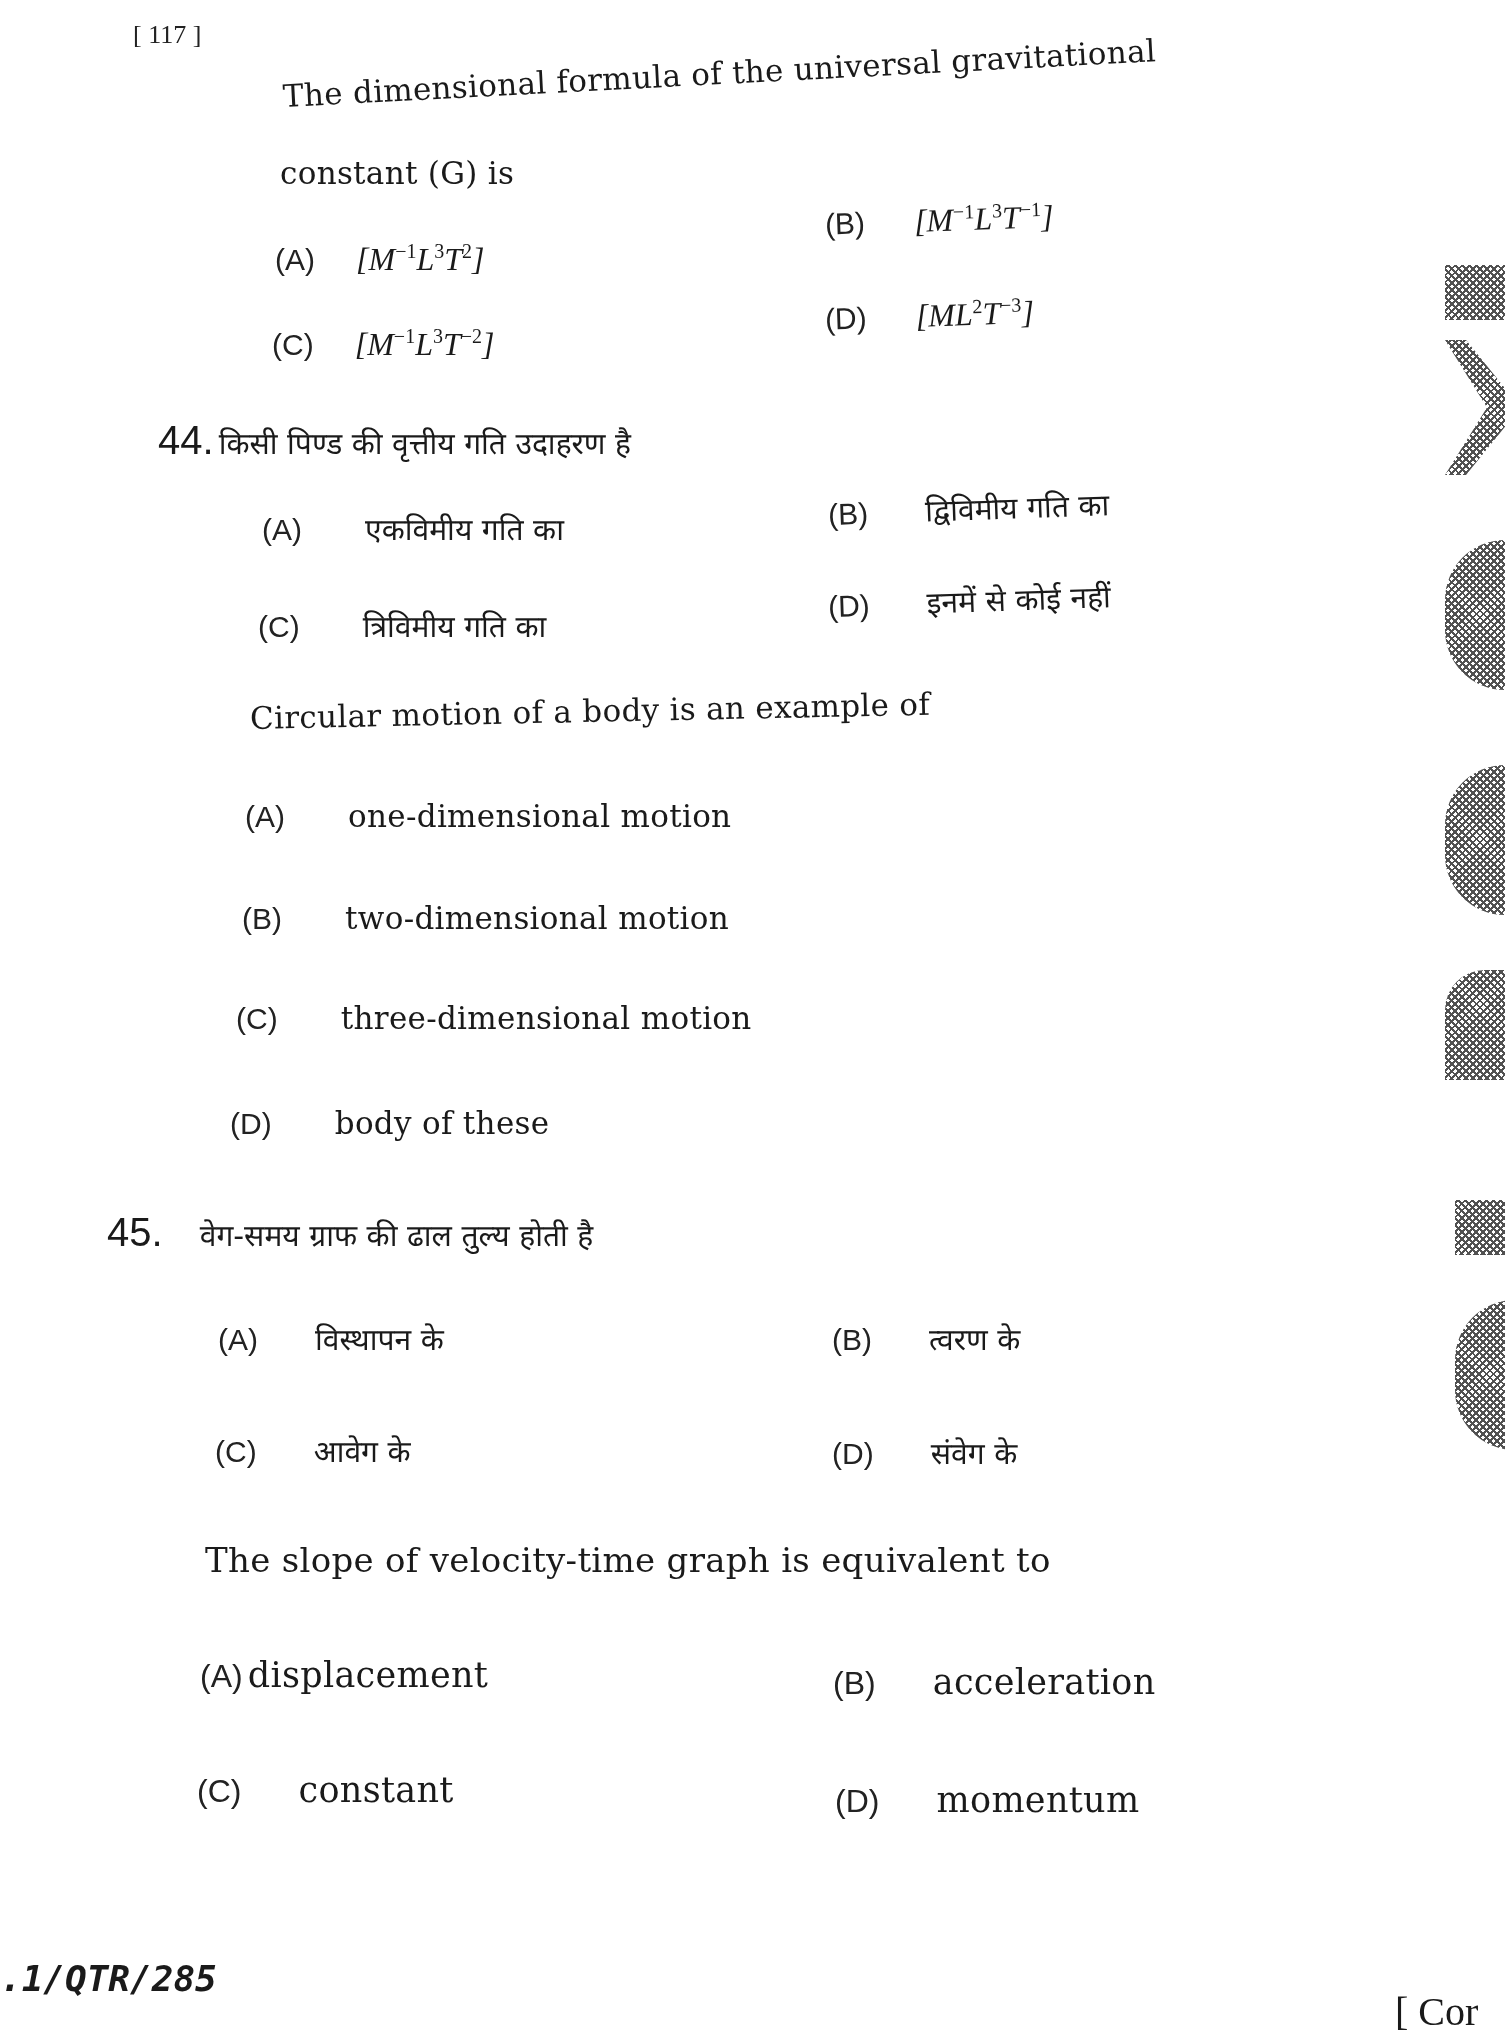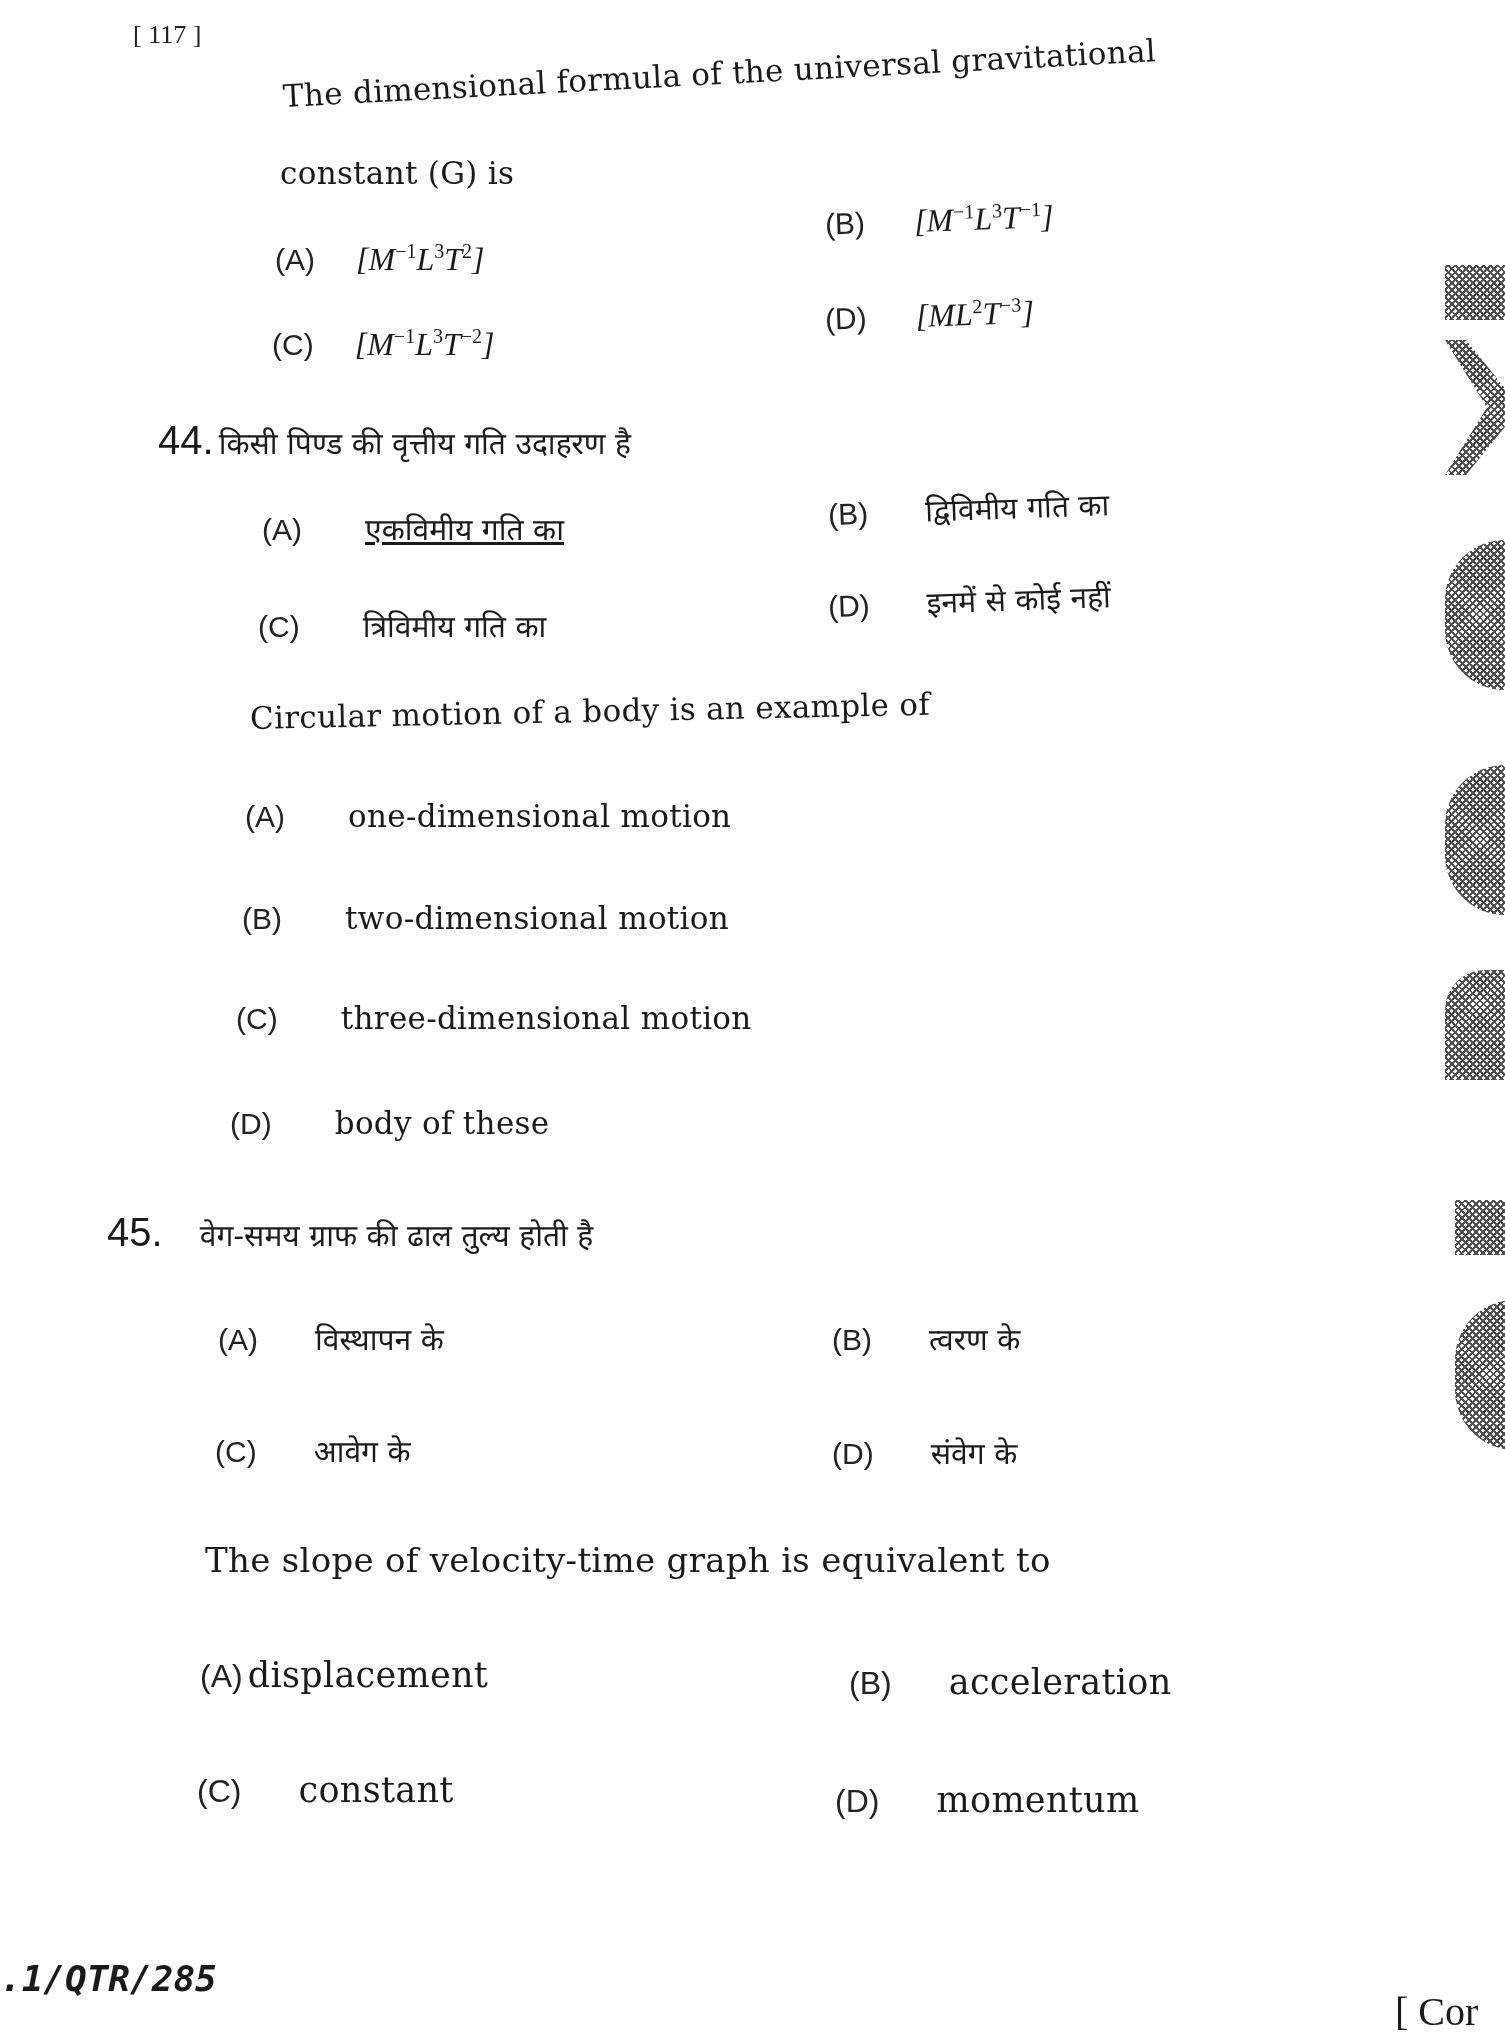--- a/index.html
+++ b/index.html
@@ -49,21 +49,21 @@
   <span class="lbl">(D)</span>
   <span class="math" style="margin-left:44px;"><span>[ML</span><sup>2</sup><span>T</span><sup>−3</sup><span>]</span></span>
 </div>
 
 <div class="abs" style="left:158px; top:418px;">
   <span class="qnum">44.</span>
   <span class="hi" style="">किसी पिण्ड की वृत्तीय गति उदाहरण है</span>
 </div>
 <div class="abs" style="left:262px; top:508px;">
   <span class="lbl">(A)</span>
-  <span class="hi" style="margin-left:58px;text-decoration:underline;">एकविमीय गति का</span>
+  <span class="hi" style="margin-left:58px;">एकविमीय गति का</span>
 </div>
 <div class="abs skew2" style="left:828px; top:493px;">
   <span class="lbl">(B)</span>
   <span class="hi" style="margin-left:52px;">द्विविमीय गति का</span>
 </div>
 <div class="abs" style="left:258px; top:605px;">
   <span class="lbl">(C)</span>
   <span class="hi" style="margin-left:58px;">त्रिविमीय गति का</span>
 </div>
 <div class="abs skew2" style="left:828px; top:585px;">
@@ -108,21 +108,21 @@
 <div class="abs" style="left:832px; top:1432px;">
   <span class="lbl">(D)</span>
   <span class="hi" style="margin-left:52px;">संवेग के</span>
 </div>
 
 <div class="abs en" style="left:205px; top:1540px; font-size:34px;">The slope of velocity-time graph is equivalent to</div>
 <div class="abs" style="left:200px; top:1655px;">
   <span class="lbl" style="font-size:32px;">(A)</span>
   <span class="en" style="font-size:35px;">displacement</span>
 </div>
-<div class="abs" style="left:833px; top:1662px;margin-left:16px;">
+<div class="abs" style="left:833px; top:1662px;">
   <span class="lbl" style="font-size:32px;">(B)</span>
   <span class="en" style="margin-left:52px; font-size:35px;">acceleration</span>
 </div>
 <div class="abs" style="left:197px; top:1770px;">
   <span class="lbl" style="font-size:32px;">(C)</span>
   <span class="en" style="margin-left:52px; font-size:35px;">constant</span>
 </div>
 <div class="abs" style="left:835px; top:1780px;">
   <span class="lbl" style="font-size:32px;">(D)</span>
   <span class="en" style="margin-left:52px; font-size:35px;">momentum</span>

